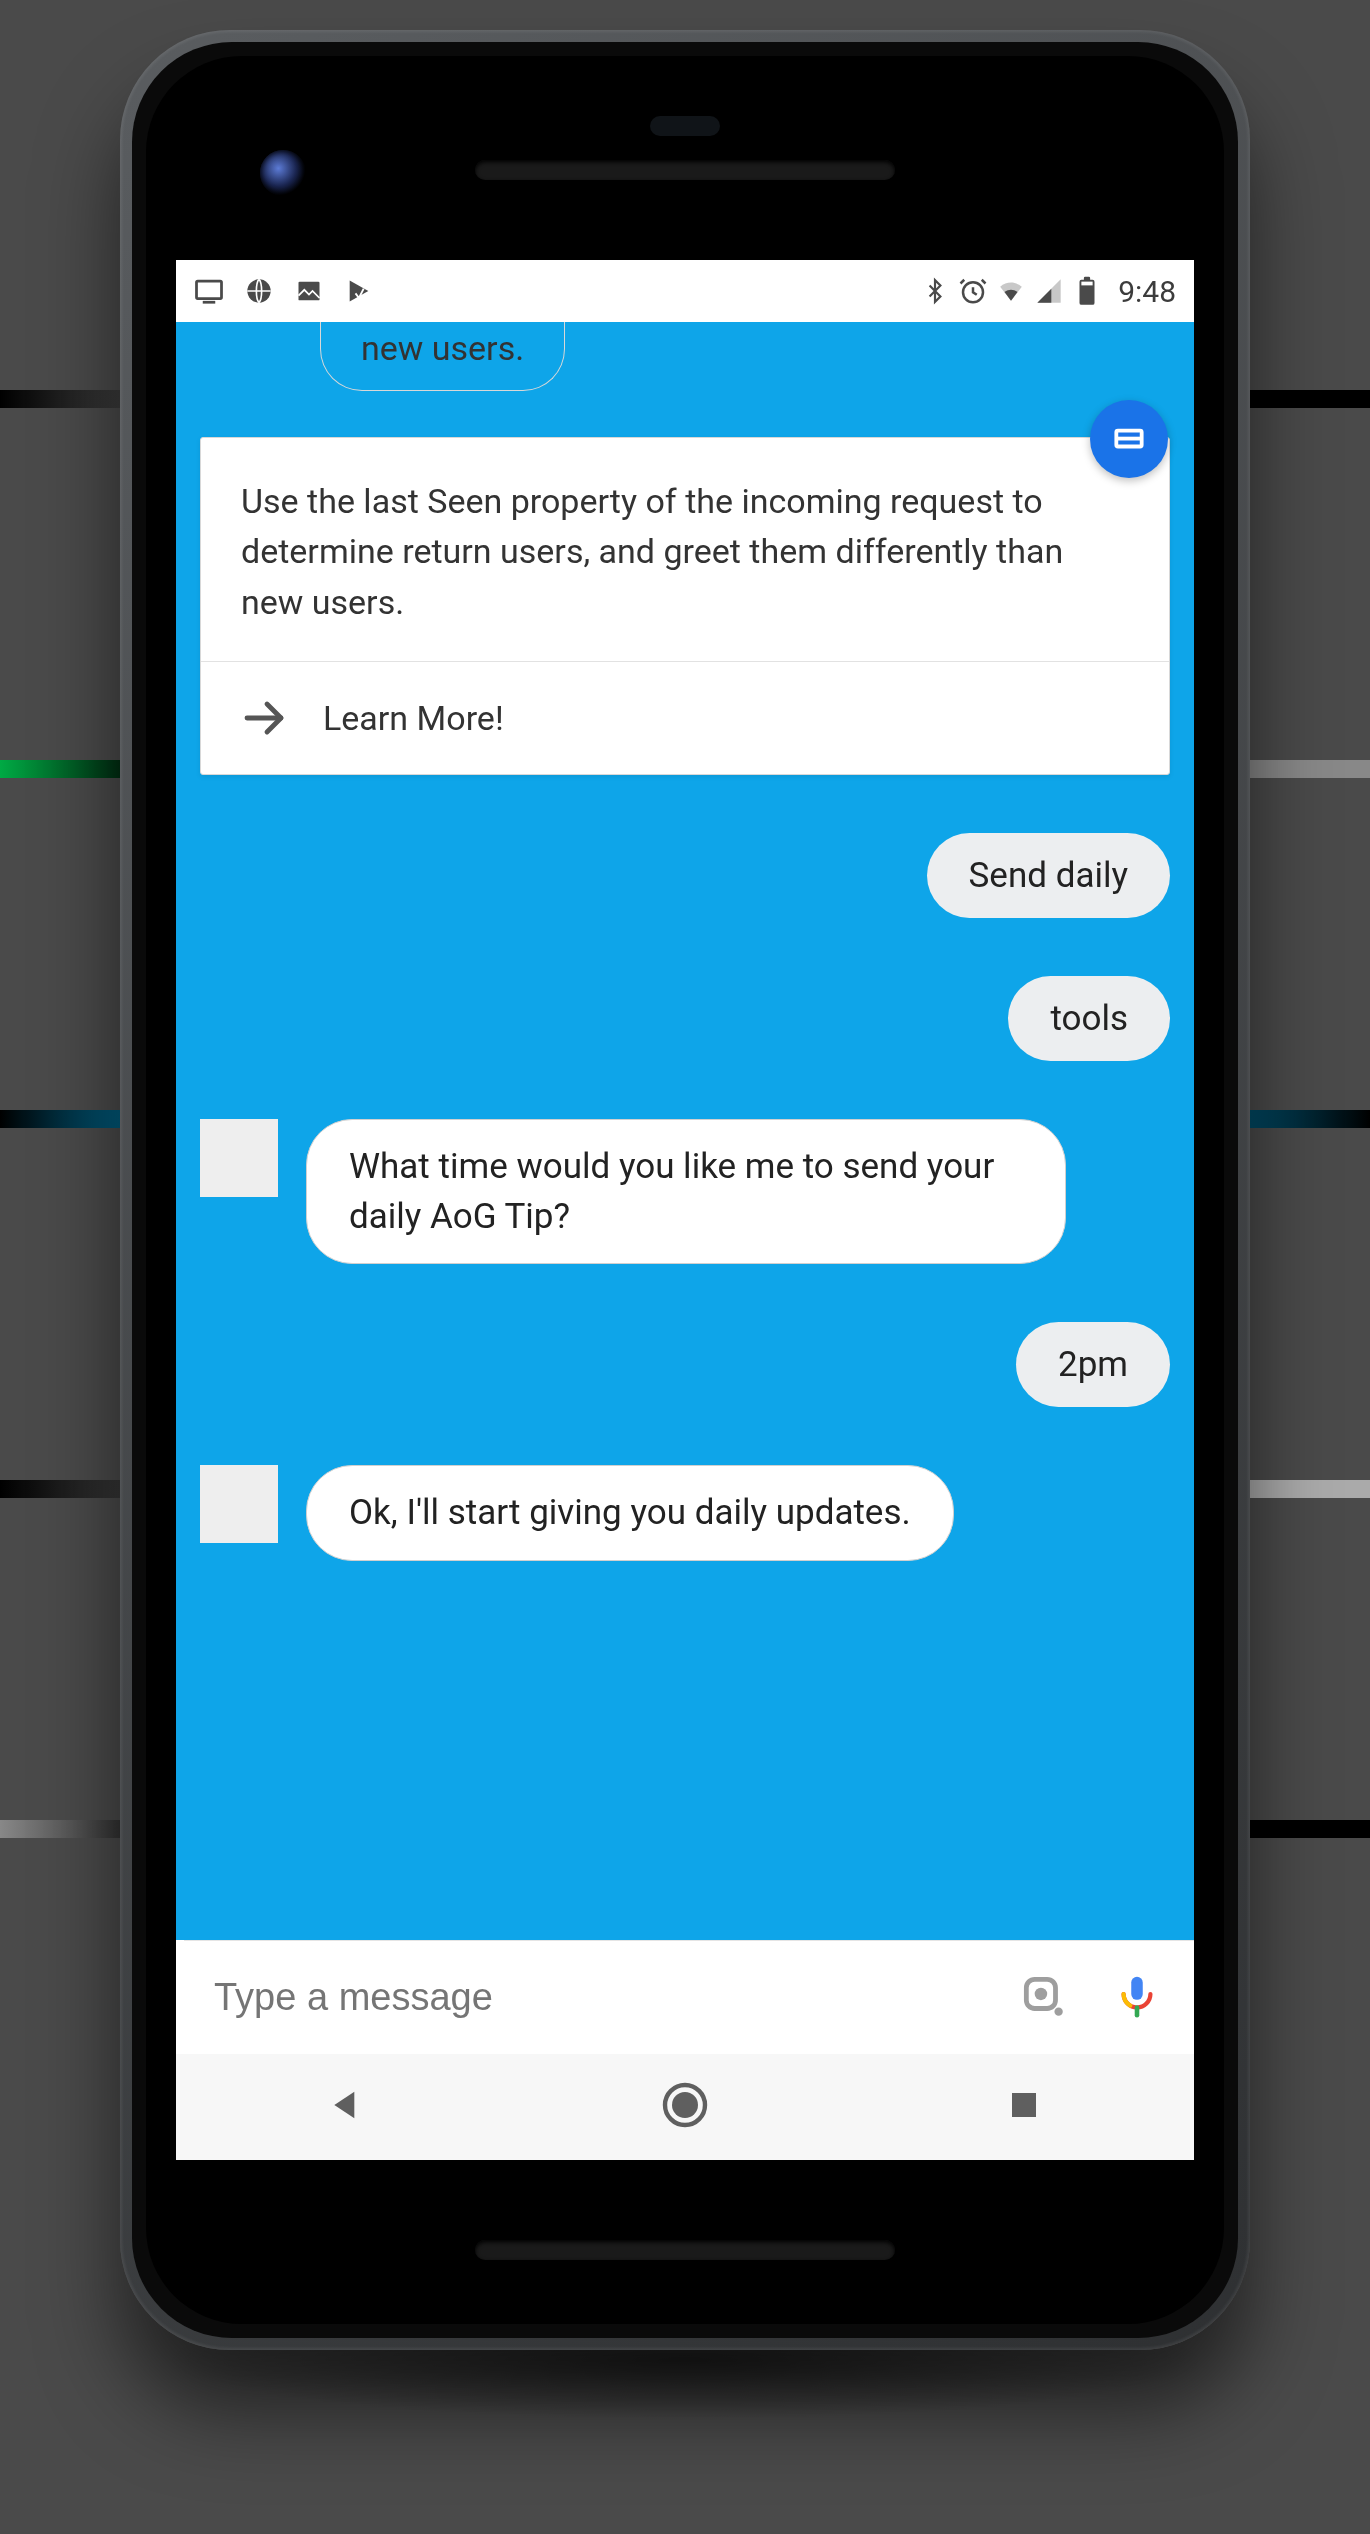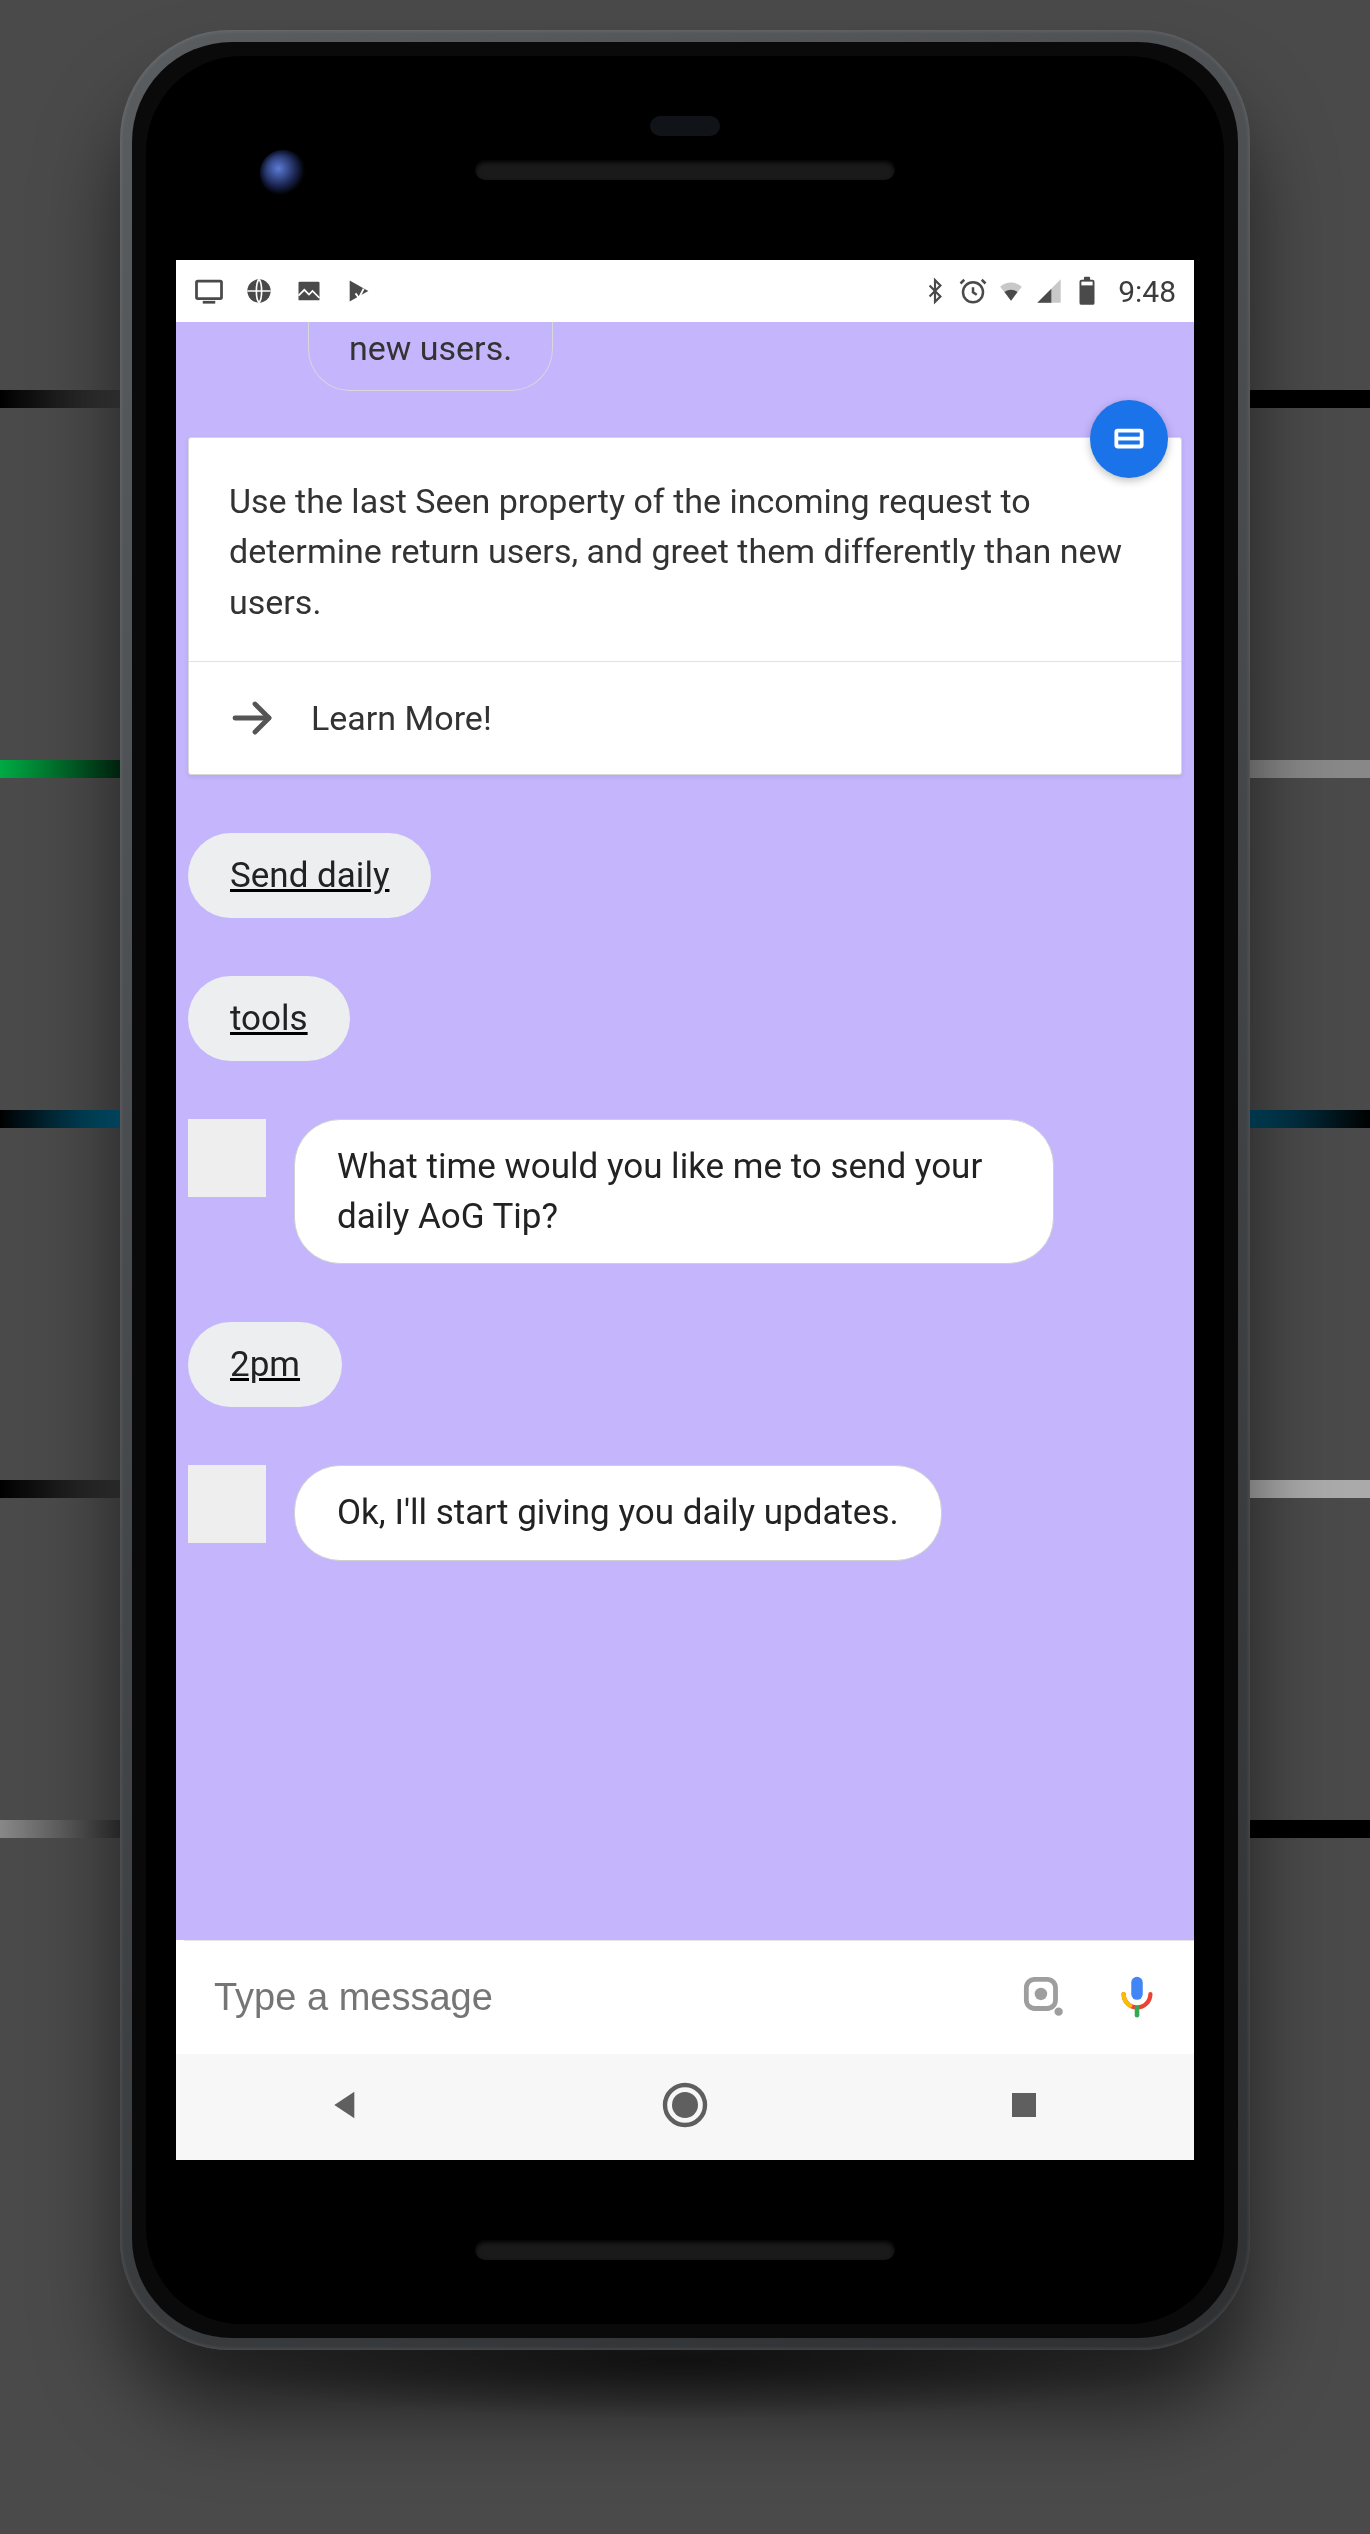--- a/index.html
+++ b/index.html
@@ -97,23 +97,23 @@
   .status-left { display: flex; gap: 20px; align-items: center; }
   .status-right { margin-left: auto; display: flex; gap: 8px; align-items: center; }
   .status-icon { width: 30px; height: 30px; display: flex; align-items: center; justify-content: center; }
   .status-time { font-size: 30px; margin-left: 8px; color:#3c3c3c; }
 
   .chat-area {
     position: absolute;
     top: 62px;
     left: 0; right: 0;
     bottom: 220px;
-    padding: 0 12px;
+    padding: 0 24px;
     overflow: hidden;
-    background:#c4b5fd;
+    background:#0ea5e9;
   }
 
   
   .partial-bubble {
     margin: 0 0 0 120px;
     border: 1px solid #d8d8d8;
     border-top: none;
     border-radius: 0 0 42px 42px;
     padding: 6px 40px 22px 40px;
     font-size: 34px;
@@ -156,21 +156,21 @@
     font-size: 34px;
     color:#333;
   }
   .arrow-icon { width:48px; height:48px; }
 
   .msg-row {
     display:flex;
     margin-top: 58px;
     align-items: flex-start;
   }
-  .msg-row.user { justify-content: flex-start; text-decoration: underline; }
+  .msg-row.user { justify-content: flex-end; }
   .avatar {
     width: 78px; height: 78px;
     background: #eeeeee;
     margin-right: 28px;
     flex-shrink:0;
   }
   .bubble-user {
     background: #eceef0;
     border-radius: 46px;
     padding: 22px 42px;

